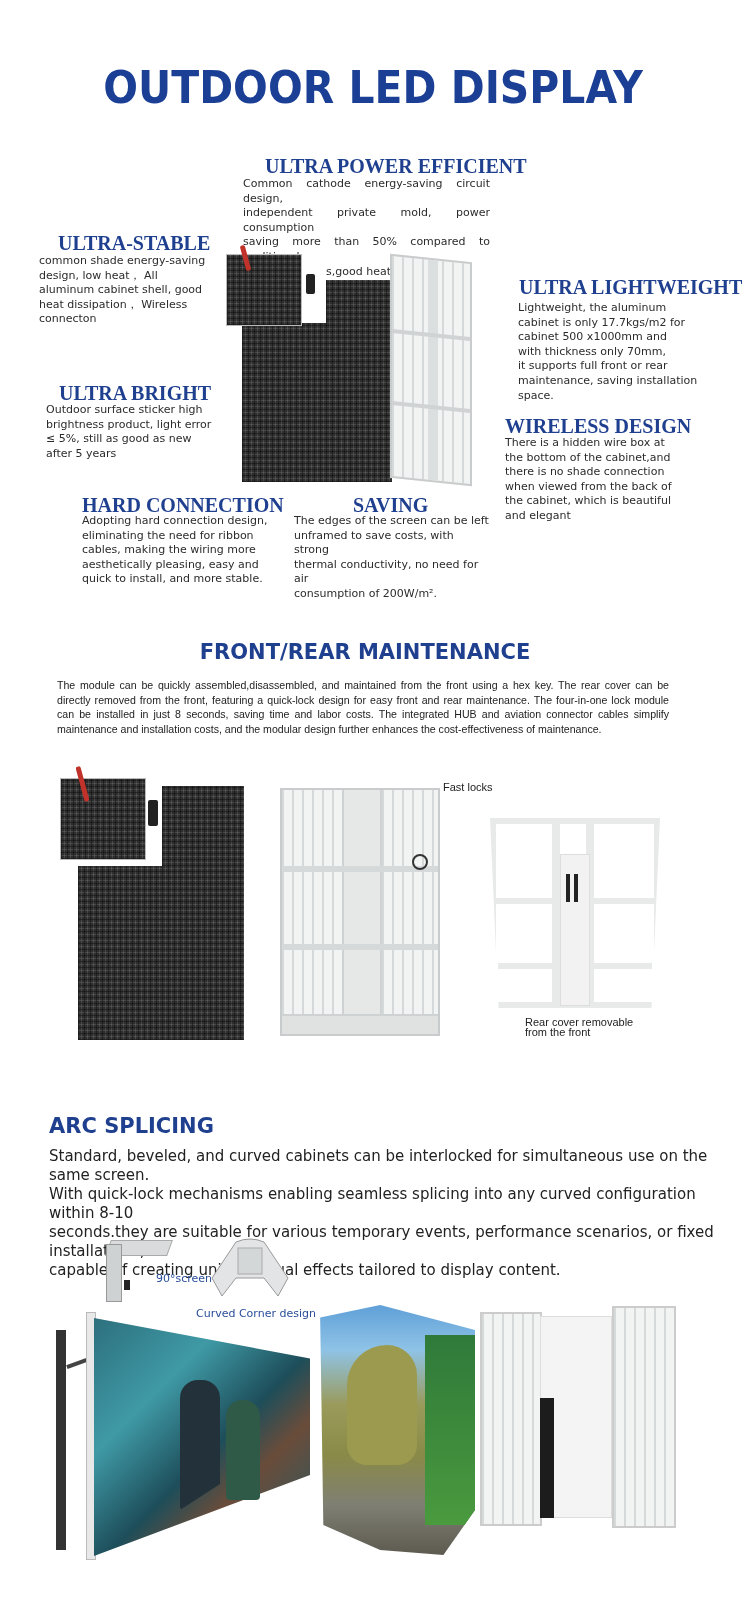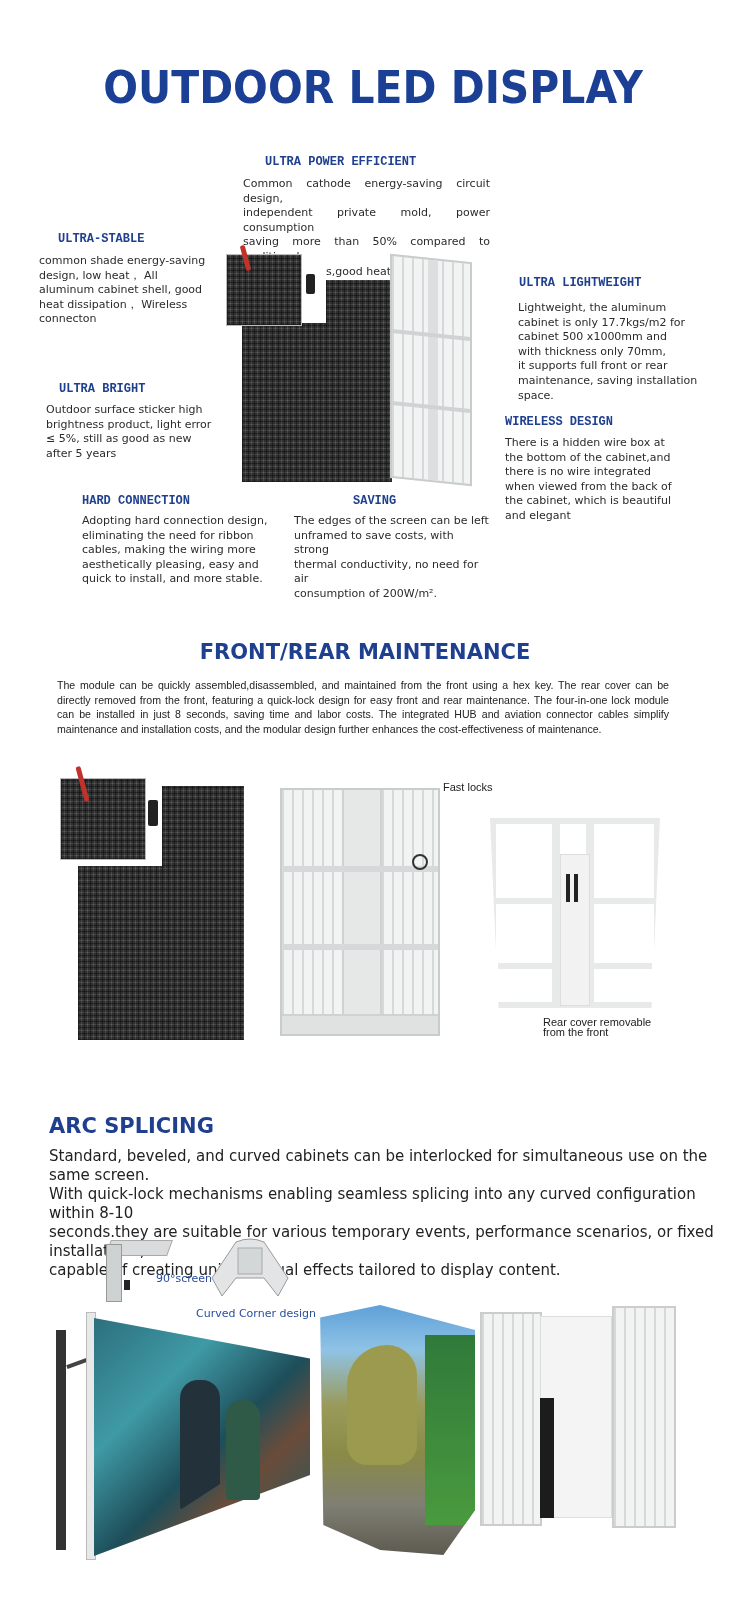--- a/index.html
+++ b/index.html
@@ -1,21 +1,21 @@
 <!DOCTYPE html>
 <html><head>
 <meta charset="utf-8">
 <style>
   html, body { margin:0; padding:0; background:#ffffff; }
   body { width:746px; height:1600px; position:relative; overflow:hidden;
          font-family:"Liberation Sans", sans-serif; color:#2a2a2a; }
   .abs { position:absolute; }
   .h-main { left:0; width:746px; top:62px; text-align:center; font-size:44px;
             font-weight:bold; color:#1a3f95; letter-spacing:0px; transform:scaleX(0.93); font-family:"DejaVu Sans", sans-serif; }
-  .feat-title { font-weight:bold; color:#1f3f8f; font-size:12px; font-family:Liberation Mono, monospace; white-space:nowrap; }
+  .feat-title { font-weight:bold; color:#1f3f8f; font-size:20px; font-family:Liberation Serif, serif; white-space:nowrap; }
   .feat-body { font-size:11px; line-height:14.6px; color:#2b2b2b; font-family:"DejaVu Sans", sans-serif; }
   .justify { text-align:justify; }
   .sec-title { font-weight:bold; color:#1f3f8f; font-size:21px; font-family:"DejaVu Sans", sans-serif; white-space:nowrap; }
   .para { font-size:10.6px; line-height:14.6px; text-align:justify; color:#222; font-family:"Liberation Sans", sans-serif; }
   .para2 { font-size:15px; line-height:19px; color:#222; font-family:"DejaVu Sans", sans-serif; }
   .caption { font-size:11px; color:#222; line-height:10px; font-family:"Liberation Sans", sans-serif; }
   .blue-cap { font-size:11px; color:#2a4e9a; font-family:"DejaVu Sans", sans-serif; }
 
   
   .led { background-color:#2e2e2e;
@@ -80,21 +80,21 @@
   <div>Outdoor surface sticker high</div>
   <div>brightness product, light error</div>
   <div>≤ 5%, still as good as new</div>
   <div>after 5 years</div>
 </div>
 
 <div class="abs feat-title" style="left:505px; top:415px;text-align:right;">WIRELESS DESIGN</div>
 <div class="abs feat-body" style="left:505px; top:436px; width:180px;">
   <div>There is a hidden wire box at</div>
   <div>the bottom of the cabinet,and</div>
-  <div>there is no wire integrated</div>
+  <div>there is no shade connection</div>
   <div>when viewed from the back of</div>
   <div>the cabinet, which is beautiful</div>
   <div>and elegant</div>
 </div>
 
 <div class="abs feat-title" style="left:82px; top:494px;">HARD CONNECTION</div>
 <div class="abs feat-body" style="left:82px; top:514px; width:190px;">
   <div>Adopting  hard connection design,</div>
   <div>eliminating the need for ribbon</div>
   <div>cables, making the wiring more</div>
@@ -133,21 +133,21 @@
 <div class="abs" style="left:490px; top:818px; width:170px; height:190px;">
   <div class="abs" style="left:0; top:0; width:170px; height:190px; border:6px solid #e8e9e9; box-sizing:border-box; clip-path:polygon(0 0,100% 0,95% 100%,5% 100%);"></div>
   <div class="abs" style="left:62px; top:0; width:8px; height:190px; background:#e8e9e9;"></div>
   <div class="abs" style="left:96px; top:0; width:8px; height:190px; background:#e8e9e9;"></div>
   <div class="abs" style="left:4px; top:80px; width:162px; height:6px; background:#e8e9e9;"></div>
   <div class="abs" style="left:8px; top:145px; width:154px; height:6px; background:#e8e9e9;"></div>
   <div class="abs" style="left:70px; top:36px; width:28px; height:150px; background:#f2f2f2; border:1px solid #ddd;"></div>
   <div class="abs" style="left:76px; top:56px; width:4px; height:28px; background:#222;"></div>
   <div class="abs" style="left:84px; top:56px; width:4px; height:28px; background:#222;"></div>
 </div>
-<div class="abs caption" style="left:543px; top:1017px;">
+<div class="abs caption" style="left:525px; top:1017px;">
   <div>Rear cover removable</div>
   <div>from the front</div>
 </div>
 
 <div class="abs sec-title" style="left:49px; top:1114px;">ARC SPLICING</div>
 <div class="abs para2" style="left:49px; top:1147px; width:690px;">
   <div>Standard, beveled, and curved cabinets can be interlocked for simultaneous use on the same screen.</div>
   <div>With quick-lock mechanisms enabling seamless splicing into any curved configuration within 8-10</div>
   <div>seconds.they are suitable for various temporary events, performance scenarios, or fixed installations,</div>
   <div>capable of creating unique visual effects tailored to display content.</div>

